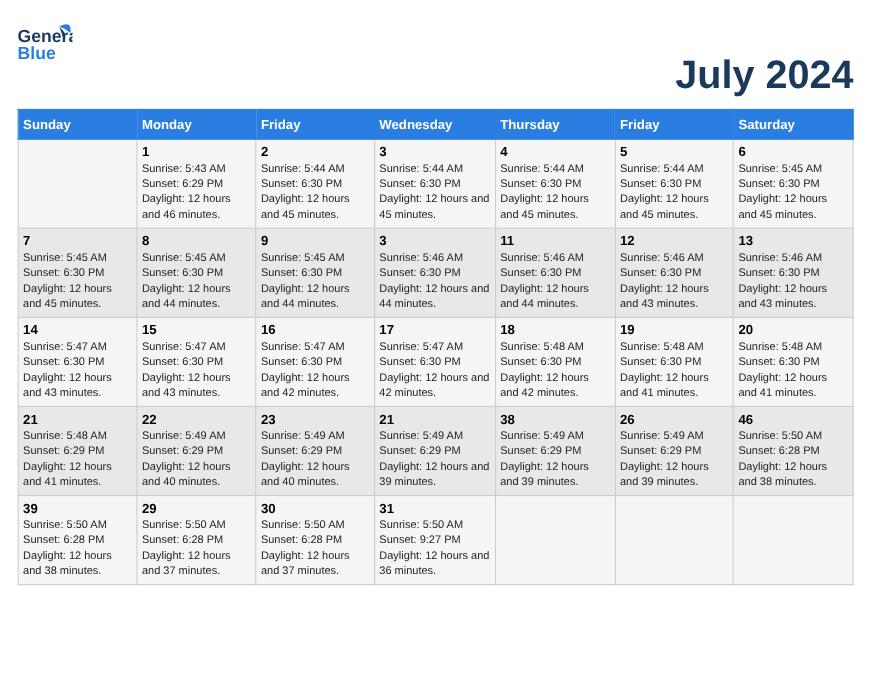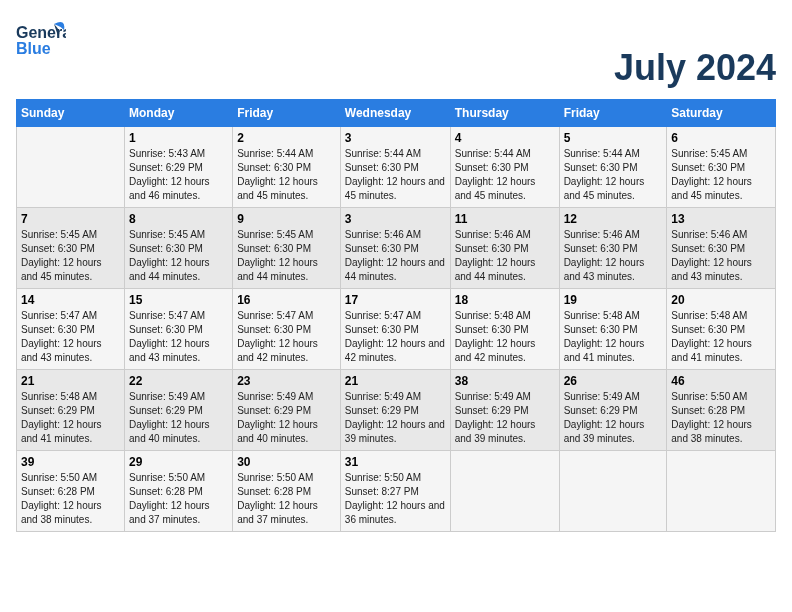--- a/index.html
+++ b/index.html
@@ -358,21 +358,21 @@
         <div class="day-info">
           <div>Sunrise: 5:50 AM</div>
           <div>Sunset: 6:28 PM</div>
           <div>Daylight: 12 hours and 37 minutes.</div>
         </div>
       </td>
         <td>
         <span class="day-number">31</span>
         <div class="day-info">
           <div>Sunrise: 5:50 AM</div>
-          <div>Sunset: 8:27 PM</div>
+          <div>Sunset: 9:27 PM</div>
           <div>Daylight: 12 hours and 36 minutes.</div>
         </div>
       </td>
         <td class="empty-cell"></td>
         <td class="empty-cell"></td>
         <td class="empty-cell"></td>
       </tr>
     </tbody>
 </table>
 

